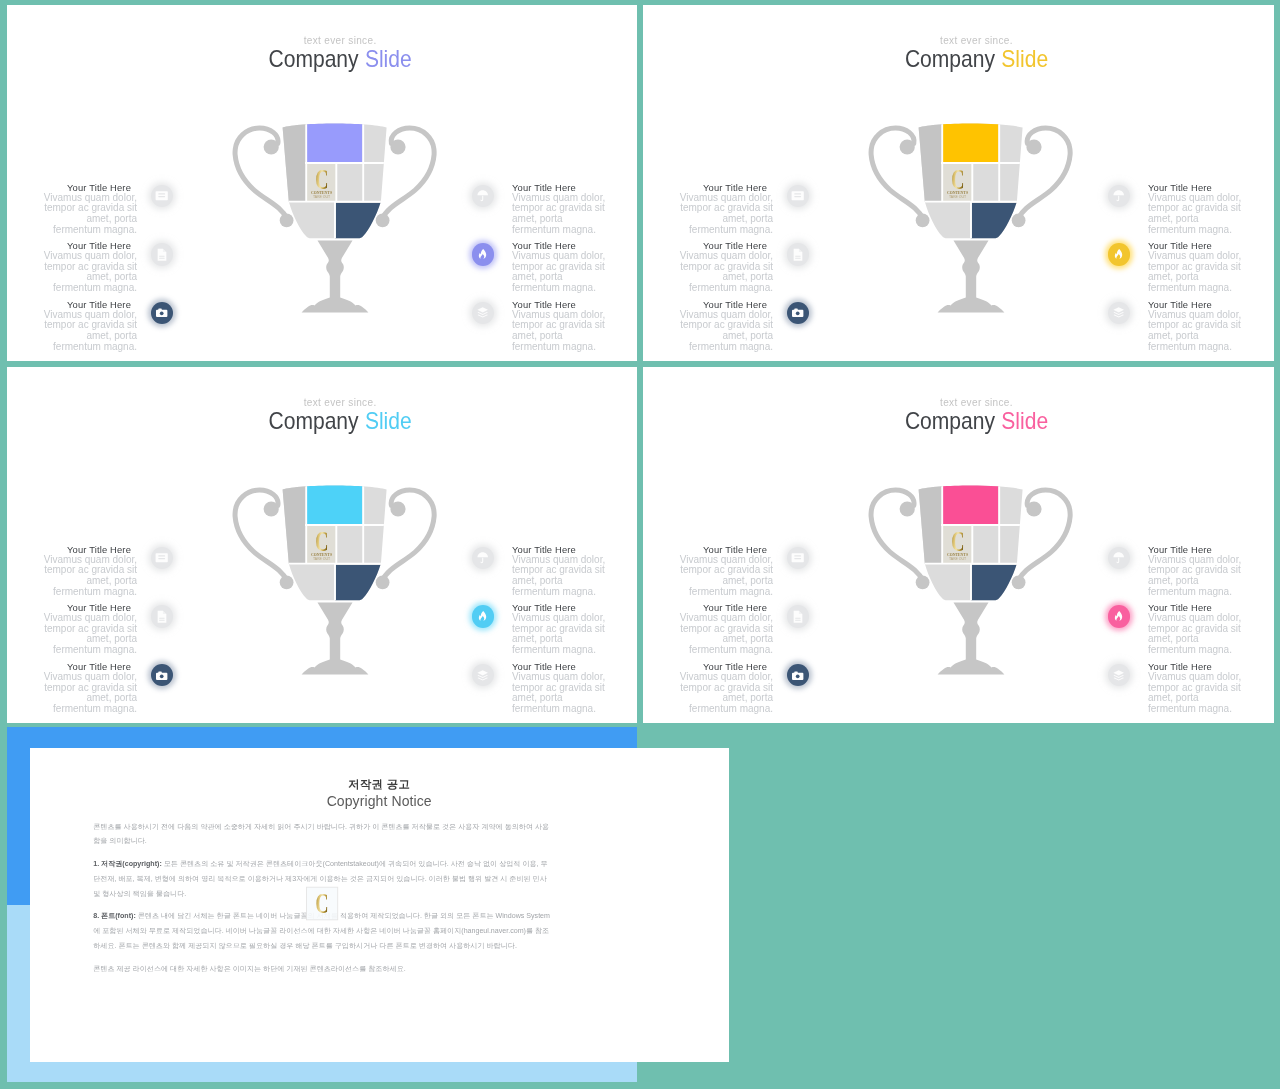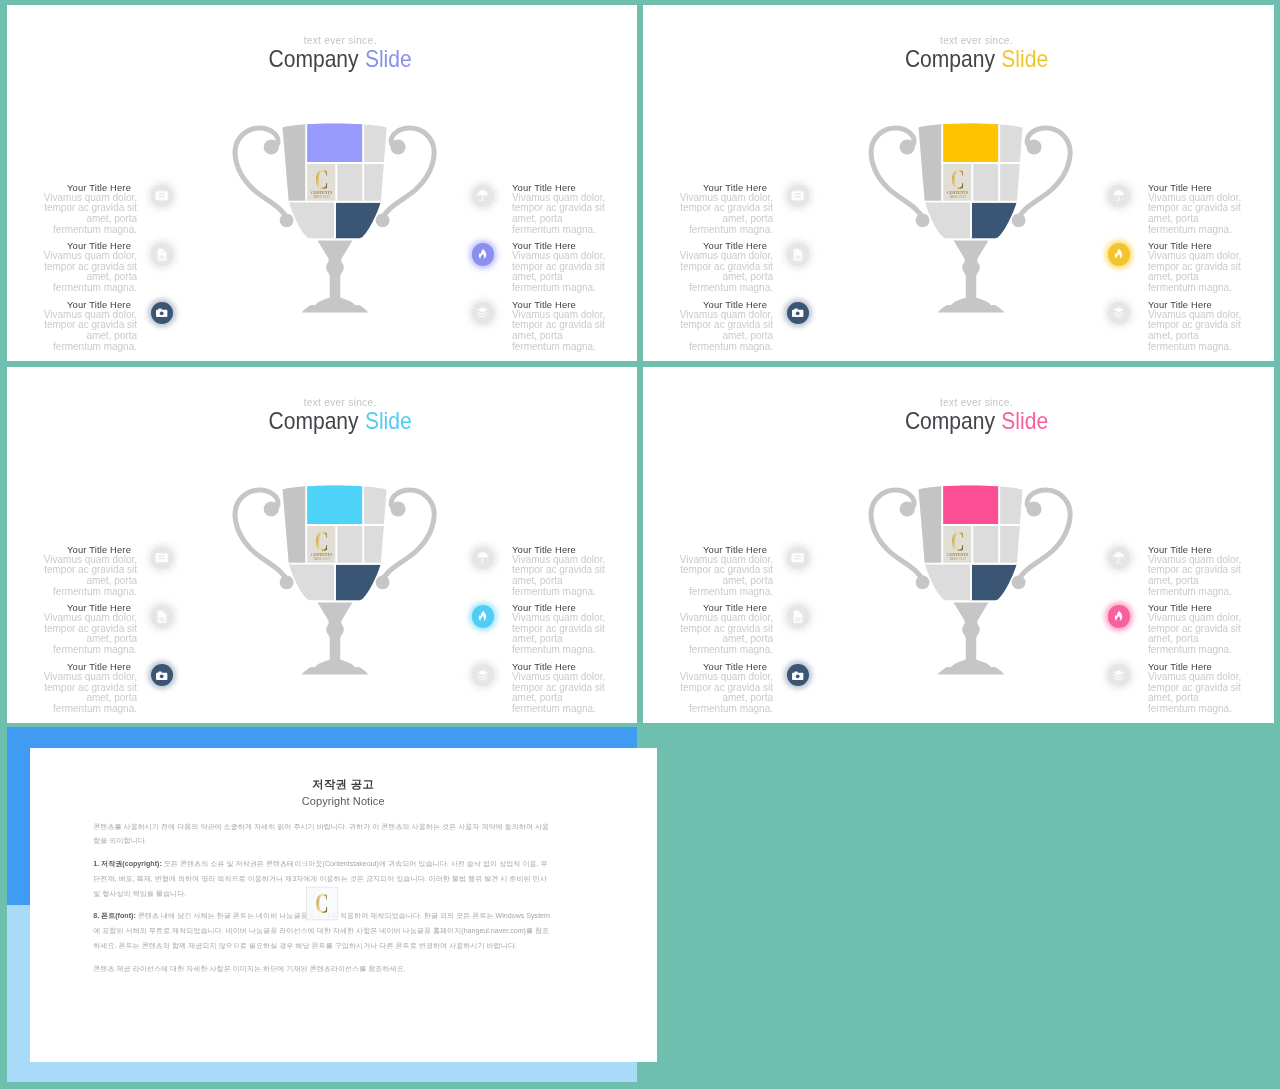--- a/index.html
+++ b/index.html
@@ -26,23 +26,23 @@
 .rowL .t-body{margin-left:67px;margin-right:-4px;}
 .ico{position:absolute;top:3.2px;width:22.5px;height:22.5px;border-radius:50%;display:flex;align-items:center;justify-content:center;}
 .rowL .ico{left:174.6px;}
 .rowR .ico{left:-40.1px;}
 .ico.gray{background:#e5e6e8;box-shadow:0 0 6px 3px rgba(210,212,215,.52);}
 .ico svg{display:block;}
 
 #notice{position:absolute;left:7px;top:727px;width:630px;height:355px;}
 #notice .fr-top{position:absolute;left:0;top:0;width:100%;height:178px;background:#409cf3;}
 #notice .fr-bot{position:absolute;left:0;top:178px;width:100%;height:177px;background:#a9dbf8;}
-#notice .paper{position:absolute;left:22.7px;top:20.5px;width:627px;height:314.6px;background:#fff;}
+#notice .paper{position:absolute;left:22.7px;top:20.5px;width:699px;height:314.6px;background:#fff;}
 .nt-h1{text-align:center;font-size:11.3px;font-weight:700;color:#3c3c3c;margin-top:30px;letter-spacing:.35px;line-height:13px;}
-.nt-h2{text-align:center;font-size:11px;color:#5a5a5a;margin-top:5px;letter-spacing:.1px;line-height:10px;}
+.nt-h2{text-align:center;font-size:14px;color:#5a5a5a;margin-top:5px;letter-spacing:.1px;line-height:10px;}
 .nt-body{position:absolute;left:63.5px;top:72px;width:460px;}
 .nt-p{font-size:7.1px;color:#a2a5a9;line-height:14.8px;margin:0 0 8px 0;text-align:left;}
 .nt-p b{font-weight:700;color:#5a5d61;}
 .wm{position:absolute;left:-6.8px;top:0;}
 </style>
 </head>
 <body>
 
 <div id="slides-root">
     <div class="slide" id="s0">
@@ -503,21 +503,21 @@
     </div>
   </div>
 
 <div id="notice">
   <div class="fr-top"></div>
   <div class="fr-bot"></div>
   <div class="paper">
     <div class="nt-h1">저작권 공고</div>
     <div class="nt-h2">Copyright Notice</div>
     <div class="nt-body" id="nt-body">
-        <div class="nt-p">콘텐츠를 사용하시기 전에 다음의 약관에 소중하게 자세히 읽어 주시기 바랍니다. 귀하가 이 콘텐츠와 사용하는 것은 사용자 계약에 동의하여 사용함을 의미합니다.</div>
+        <div class="nt-p">콘텐츠를 사용하시기 전에 다음의 약관에 소중하게 자세히 읽어 주시기 바랍니다. 귀하가 이 콘텐츠를 저작물로 것은 사용자 계약에 동의하여 사용함을 의미합니다.</div>
         <div class="nt-p"><b>1. 저작권(copyright):</b> 모든 콘텐츠의 소유 및 저작권은 콘텐츠테이크아웃(Contentstakeout)에 귀속되어 있습니다. 사전 승낙 없이 상업적 이용, 무단전재, 배포, 복제, 변형에 의하여 영리 목적으로 이용하거나 제3자에게 이용하는 것은 금지되어 있습니다. 이러한 불법 행위 발견 시 준비된 민사 및 형사상의 책임을 물습니다.</div>
         <div class="nt-p"><b>8. 폰트(font):</b> 콘텐츠 내에 담긴 서체는 한글 폰트는 네이버 나눔글꼴의 서체를 적용하여 제작되었습니다. 한글 외의 모든 폰트는 Windows System에 포함된 서체와 무료로 제작되었습니다. 네이버 나눔글꼴 라이선스에 대한 자세한 사항은 네이버 나눔글꼴 홈페이지(hangeul.naver.com)를 참조하세요. 폰트는 콘텐츠와 함께 제공되지 않으므로 필요하실 경우 해당 폰트를 구입하시거나 다른 폰트로 변경하여 사용하시기 바랍니다.</div>
         <div class="nt-p">콘텐츠 제공 라이선스에 대한 자세한 사항은 이미지는 하단에 기재된 콘텐츠라이선스를 참조하세요.</div>
       </div>
     <div class="wm" id="wm-logo"><svg width="584" height="320" viewBox="0 0 584 320">
           <defs>
             <linearGradient id="gw" x1="0" y1="0" x2="1" y2="0.3">
               <stop offset="0" stop-color="#8a6d1e"></stop>
               <stop offset="0.3" stop-color="#d9be6a"></stop>
               <stop offset="0.55" stop-color="#f3e4ab"></stop>

